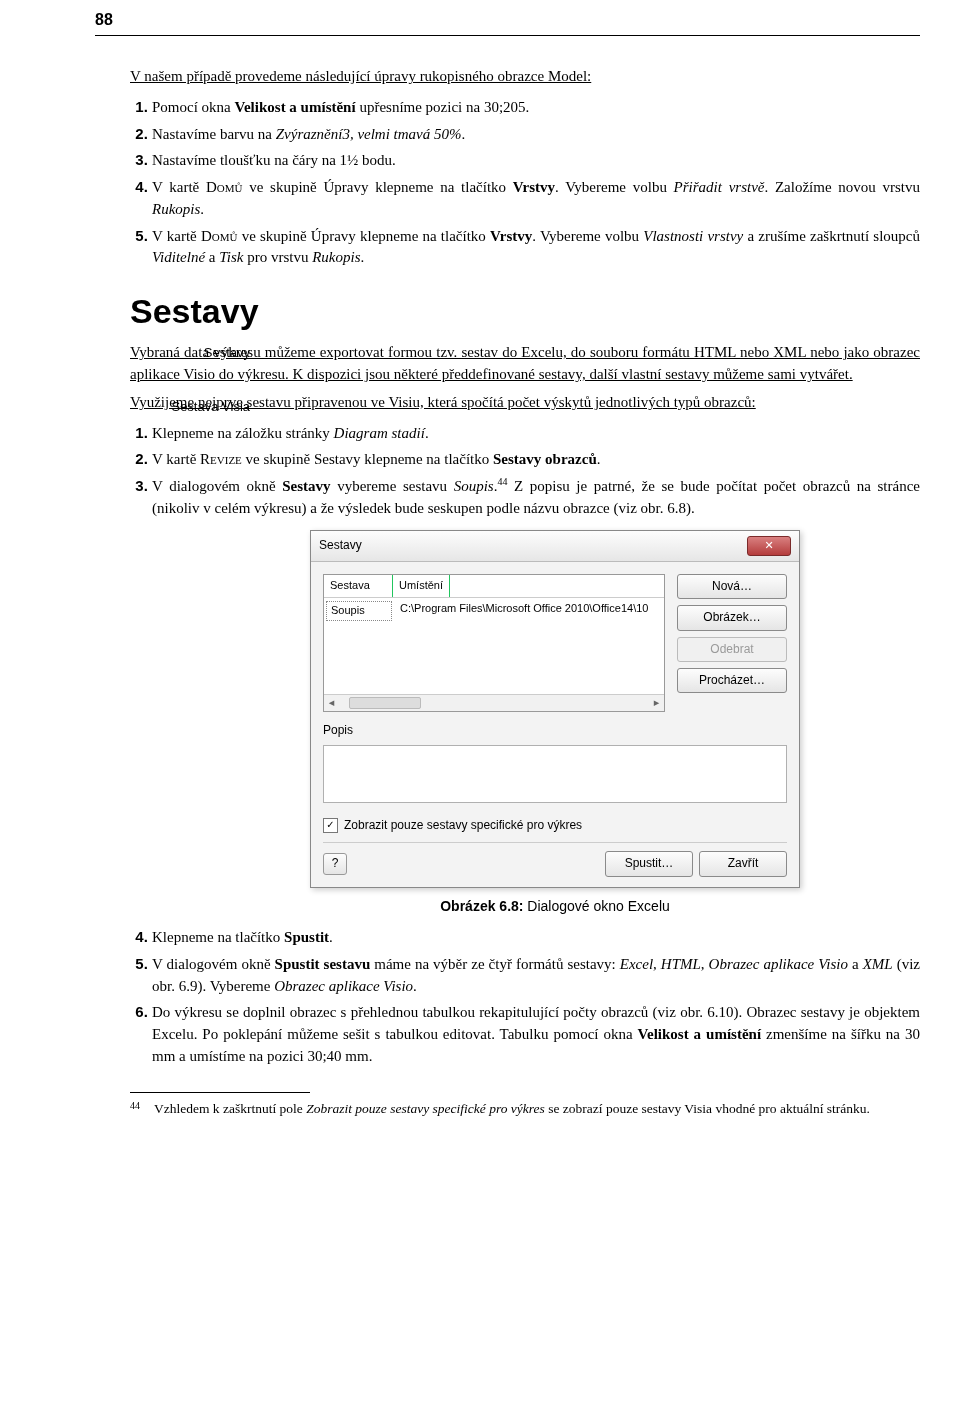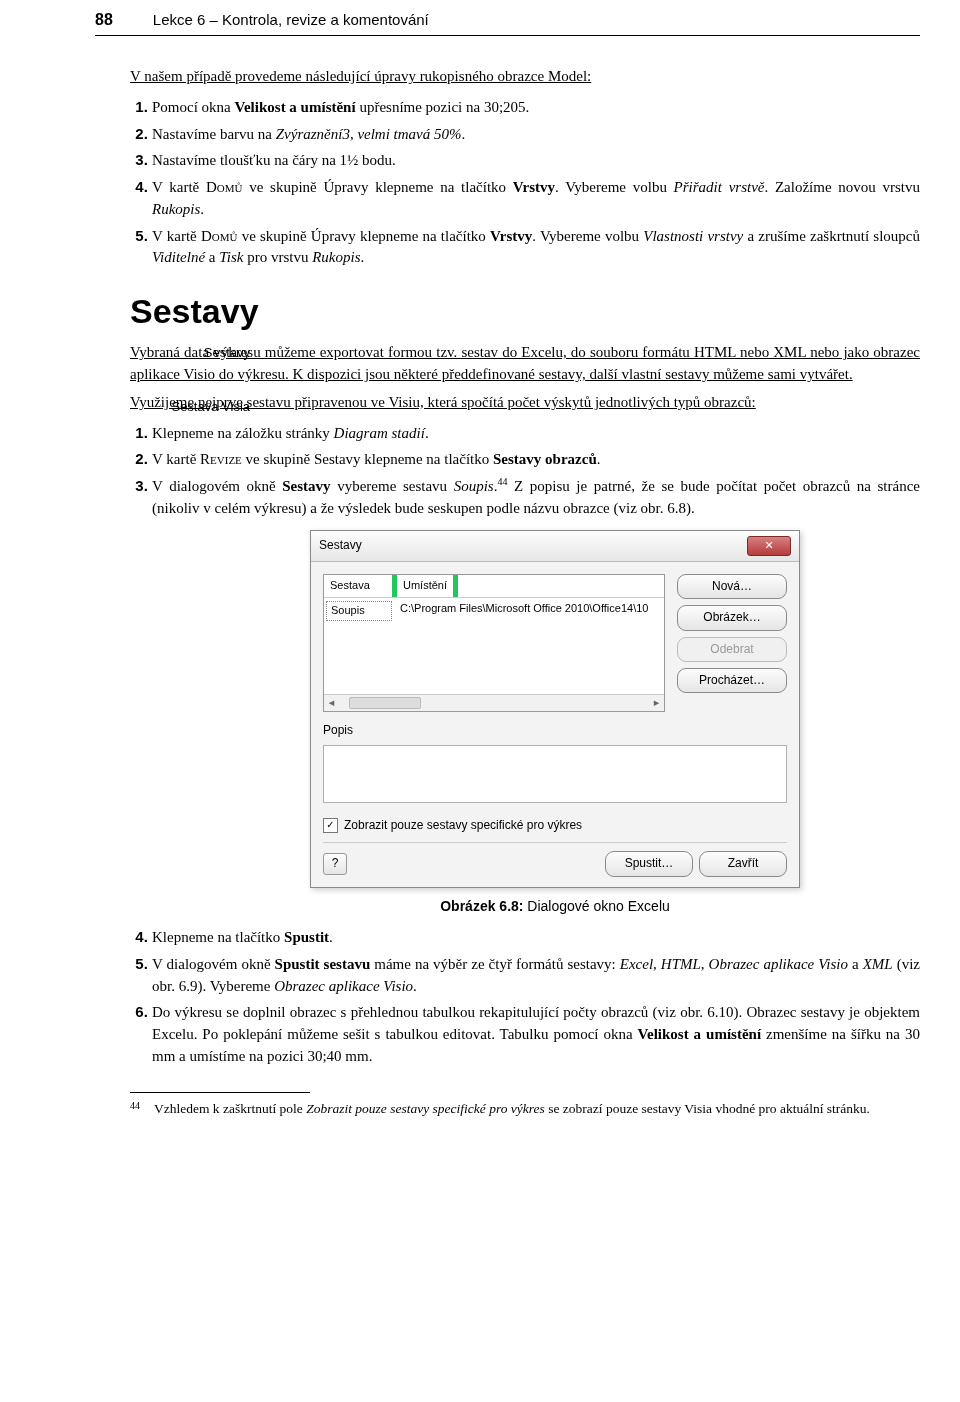--- a/index.html
+++ b/index.html
@@ -117,21 +117,21 @@
     background: #fff;
     font-size: 11px;
   }
   .lhead {
     display: flex;
     border-bottom: 1px solid #ccc;
     background: #fff;
   }
   .lhead span {
     padding: 3px 6px;
-    border-right: 5px solid #22c55e;
+    border-right: 1px solid #22c55e;
   }
   .lhead .c1 { width: 56px; }
   .lrow {
     display: flex;
     padding: 2px 0;
   }
   .lrow .c1 {
     width: 56px;
     padding: 1px 4px;
     border: 1px dotted #888;
@@ -166,21 +166,21 @@
   }
   .btncol {
     width: 110px;
     display: flex;
     flex-direction: column;
     gap: 6px;
   }
   .btn {
     border: 1px solid #8a8a8a;
     background: linear-gradient(#fdfdfd,#e5e5e5);
-    border-radius: 9px;
+    border-radius: 3px;
     padding: 3px 8px;
     font-size: 12px;
     text-align: center;
     cursor: pointer;
   }
   .btn.disabled {
     color: #9a9a9a;
     border-color: #bbb;
     background: #f0f0f0;
   }
@@ -265,21 +265,20 @@
   sup {
     font-size: 10px;
   }
 </style>
 </head>
 <body>
 
 <div class="page">
   <div class="header">
     <span class="page-num">88</span>
-    <span class="lesson-title">Lekce 6 – Kontrola, revize a komentování</span>
   </div>
 
   <div class="content">
     <p class="para"><span>V našem případě provedeme následující úpravy rukopisného obrazce Model:</span></p>
 
     <ol class="steps">
       <li><span>Pomocí okna </span><b>Velikost a umístění</b><span> upřesníme pozici na 30;205.</span></li>
       <li><span>Nastavíme barvu na </span><i>Zvýraznění3, velmi tmavá 50%</i><span>.</span></li>
       <li><span>Nastavíme tloušťku na čáry na 1½ bodu.</span></li>
       <li><span>V kartě </span><span class="smallcaps">Domů</span><span> ve skupině Úpravy klepneme na tlačítko </span><b>Vrstvy</b><span>. Vybereme volbu </span><i>Přiřadit vrstvě</i><span>. Založíme novou vrstvu </span><i>Rukopis</i><span>.</span></li>

